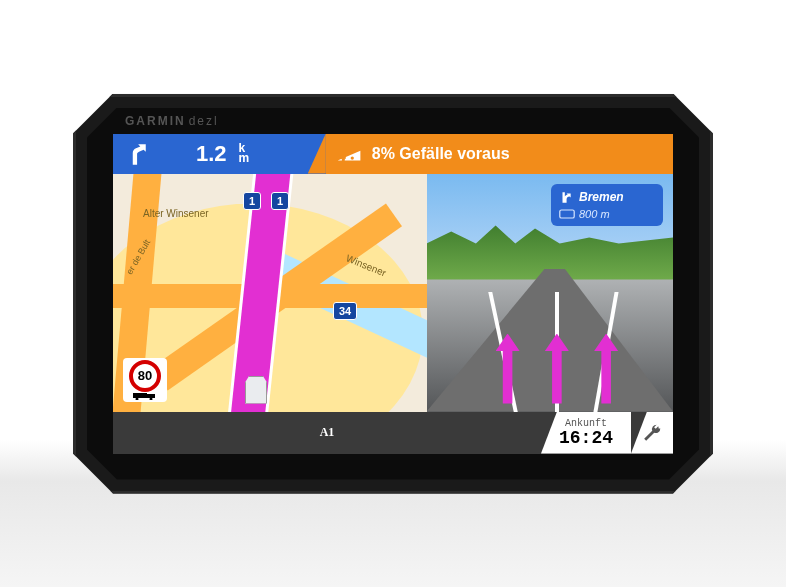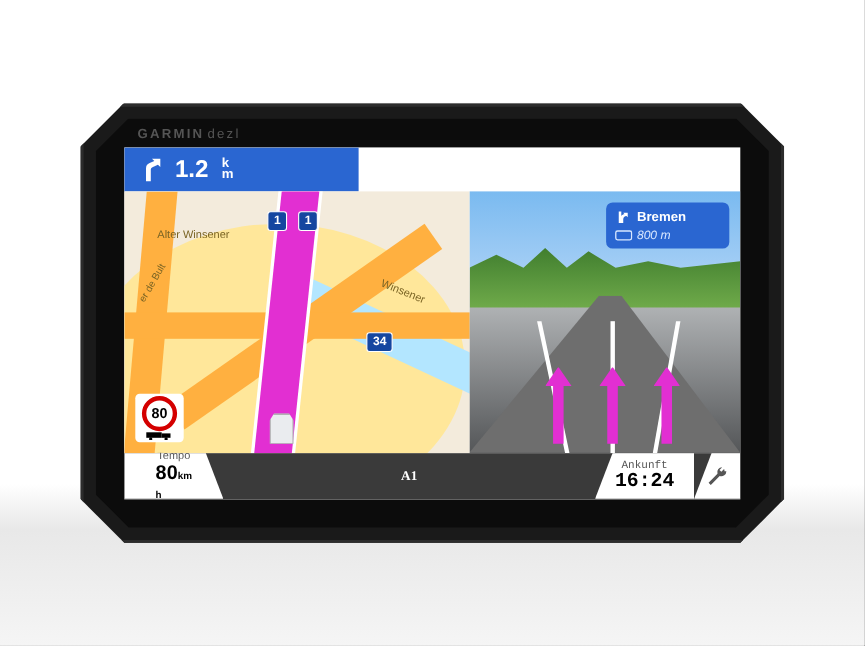--- a/index.html
+++ b/index.html
@@ -48,21 +48,21 @@
   }
 
   
   .topbar { display: flex; height: 40px; color: #fff; }
   .nextturn {
     background: #2a66d1;
     width: 38%;
     display: flex; align-items: center; gap: 10px;
     padding: 0 10px;
   }
-  .nextturn .dist { font-size: 22px; font-weight: 700; white-space: nowrap; }
+  .nextturn .dist { font-size: 22px; font-weight: 700; white-space: nowrap; margin-left: 37px; }
   .nextturn .unit { font-size: 12px; font-weight: 700; margin-left: 2px; }
   .nextturn .unit .top, .nextturn .unit .bot { display:block; line-height:.8em; }
   .warning {
     background: #f28c1a;
     flex: 1;
     display: flex; align-items: center; gap: 10px;
     padding: 0 10px;
     position: relative;
   }
   .warning::before{
@@ -164,21 +164,21 @@
     background:#e22fd2;
     clip-path: polygon(50% 0, 100% 25%, 70% 25%, 70% 100%, 30% 100%, 30% 25%, 0 25%);
   }
   .a1{left:28%;} .a2{left:48%;} .a3{left:68%;}
   .overhead{
     position:absolute; top:10px; right:10px;
     width:112px; background:#2a66d1; color:#fff;
     border-radius:6px; padding:6px 8px;
     font-size:12px;
   }
-  .overhead .dest{ display:flex; align-items:flex-end; gap:6px; font-weight:600;}
+  .overhead .dest{ display:flex; align-items:flex-end; gap:6px; font-weight:600;font-style:italic;}
   .overhead .distline{ display:flex; align-items:center; gap:4px; margin-top:4px; font-size:11px; color:#d8e7ff;font-style:italic;}
 
   
   .bottombar{
     position:absolute; left:0; right:0; bottom:0; height:42px;
     display:flex; align-items:stretch;
     background:#3a3a3a; color:#fff;
   }
   .panel{
     background:#fff; color:#000; width:90px;
@@ -215,20 +215,31 @@
         <span>
           <svg width="26" height="26" viewBox="0 0 24 24">
               <path fill="#fff" d="M9 22V11c0-2 1-3.4 3-4.3L16 5l-2-2h7v7l-2-2-4.2 1.9c-1 .5-1.8 1.2-1.8 2.1v10H9z"></path>
             </svg>
         </span>
         <span class="dist">1.2</span>
         <span class="unit">
           <span class="top">k</span>
           <span class="bot">m</span>
         </span>
+      </div>
+      <div class="warning">
+        <span>
+          <svg width="26" height="20" viewBox="0 0 32 20">
+              <path fill="#fff" d="M2 18 L30 6 L30 18 Z"></path>
+              <rect x="6" y="12" width="6" height="4" fill="#f28c1a"></rect>
+              <circle cx="9" cy="17" r="2" fill="#f28c1a"></circle>
+              <circle cx="20" cy="15" r="2" fill="#f28c1a"></circle>
+            </svg>
+        </span>
+        <span class="txt">8% Gefälle voraus</span>
       </div>
     </div>
 
     <div class="split">
 
       <div class="map">
         <div class="junction"></div>
         <div class="river"></div>
         <div class="mapline l1"></div>
         <div class="mapline l2"></div>
@@ -277,26 +288,20 @@
                   <rect x="1" y="1" width="18" height="10" rx="2" fill="none" stroke="#d8e7ff" stroke-width="1.5"></rect>
                 </svg>
             </span>
             <span>800 m</span>
           </div>
         </div>
       </div>
     </div>
 
     <div class="bottombar">
-      <div class="panel left">
-        <div class="lbl">Tempo</div>
-        <div class="val">
-          <span>80</span><small><span>km</span><br><span>h</span></small>
-        </div>
-      </div>
       <div class="roadcur">A1</div>
       <div class="panel right">
         <div class="lbl">Ankunft</div>
         <div class="val">16:24</div>
       </div>
       <div class="wrench">
         <span>
           <svg width="20" height="20" viewBox="0 0 24 24">
               <path fill="#555" d="M22 6.5a5.5 5.5 0 0 1-7.3 5.2L5 21.4 2.6 19l9.7-9.7A5.5 5.5 0 0 1 17.5 2l-3 3 2 2 3-3c.3.8.5 1.6.5 2.5z"></path>
             </svg>

